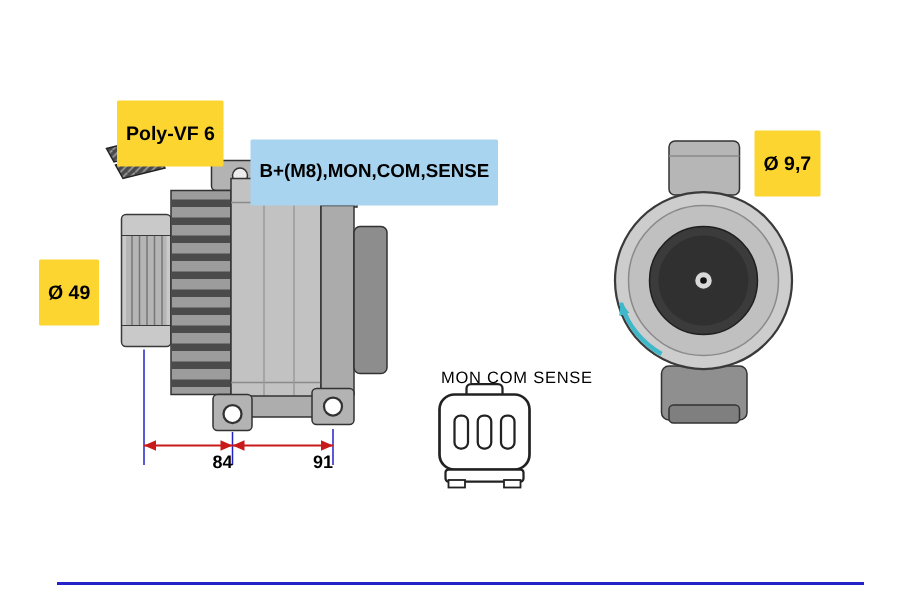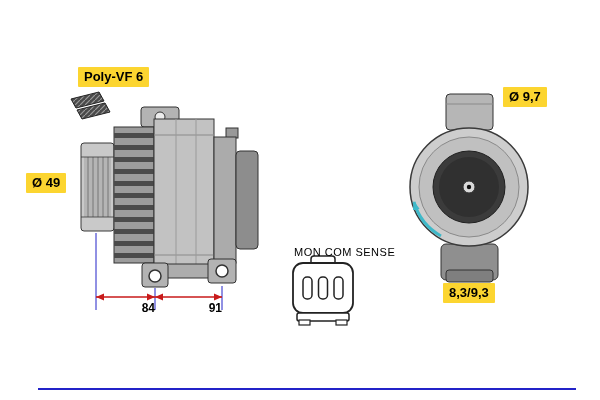--- a/index.html
+++ b/index.html
@@ -3,21 +3,21 @@
 <meta charset="utf-8">
 <style>
   html,body{margin:0;padding:0;background:#ffffff;}
   .canvas{
     position:relative;width:600px;height:400px;background:#ffffff;overflow:hidden;
     font-family:"Liberation Sans",sans-serif;
   }
   .canvas svg{position:absolute;left:0;top:0;}
   .lbl{
     position:absolute;font-weight:bold;font-size:13px;color:#000;
-    padding:2px 6px;line-height:1.25;white-space:nowrap;border-radius:1px;
+    padding:14px 6px;line-height:1.25;white-space:nowrap;border-radius:1px;
   }
   .lbl.yellow{background:#FCD530;}
   .lbl.blue{background:#A8D4F0;font-size:12.5px;}
   .dim{
     position:absolute;font-weight:bold;font-size:12px;color:#000;text-align:right;
   }
   .conn-title{
     position:absolute;font-size:11px;color:#000;letter-spacing:0.5px;white-space:nowrap;
   }
 </style>
@@ -140,26 +140,26 @@
       <circle cx="469" cy="187" r="6" fill="#d9d9d9" stroke="#333"></circle>
       <circle cx="469" cy="187" r="2.2" fill="#111"></circle>
       <path d="M441,236 A57,57 0 0 1 414,202" fill="none" stroke="#3FB9C9" stroke-width="3" marker-end="url(#cyanArrow)"></path>
     </g>
 
     <line x1="38" y1="389" x2="576" y2="389" stroke="#2323C8" stroke-width="2"></line>
   </svg>
 
   <div class="lbl yellow" style="left:78px;top:67px">Poly-VF 6</div>
 
+  <div class="lbl blue" style="left:167px;top:93px">B+(M8),MON,COM,SENSE</div>
 
   <div class="lbl yellow" style="left:26px;top:173px">Ø 49</div>
 
   <div class="dim" style="left:96px;top:301px;width:59px">84</div>
 
   <div class="dim" style="left:155px;top:301px;width:67px">91</div>
 
   <div class="conn-title" style="left:294px;top:246px">MON COM SENSE</div>
 
   <div class="lbl yellow" style="left:503px;top:87px">Ø 9,7</div>
 
-  <div class="lbl yellow" style="left:443px;top:283px">8,3/9,3</div>
 
 </div>
 
 </body></html>

